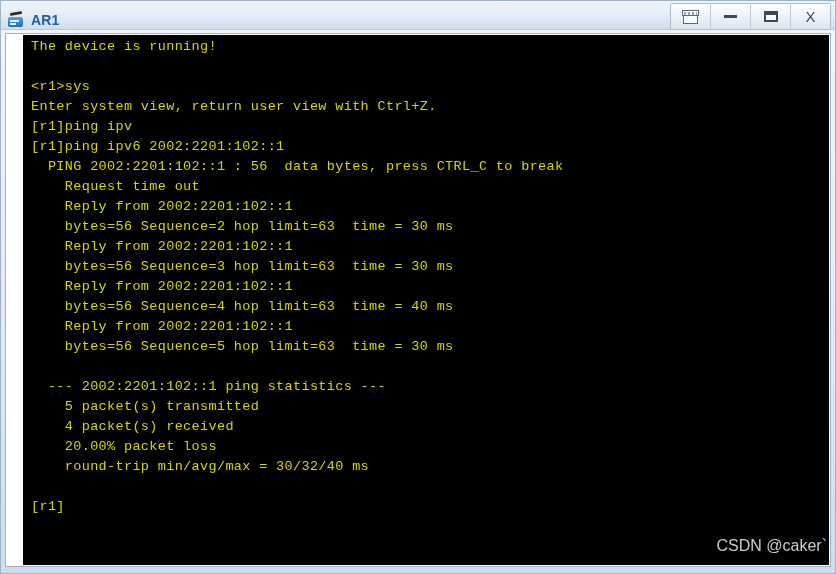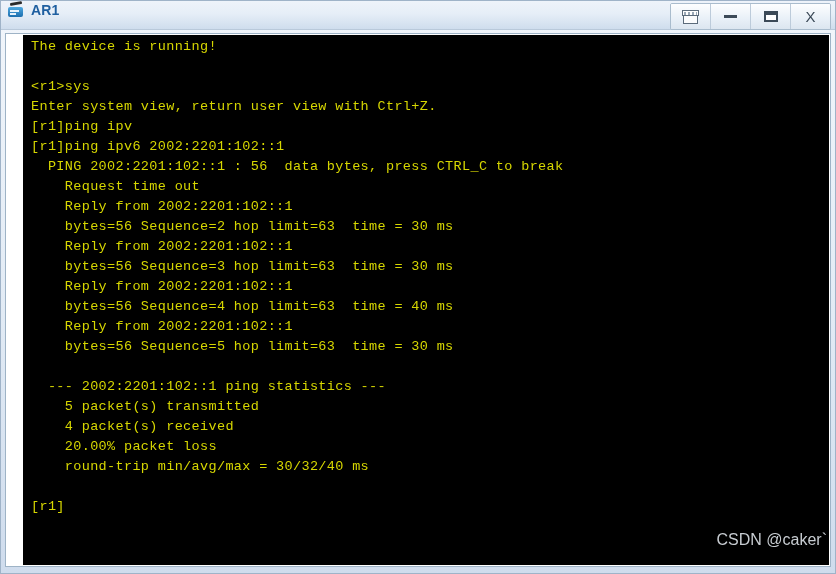--- a/index.html
+++ b/index.html
@@ -26,21 +26,21 @@
   }
 
   
   .titlebar {
     position: relative;
     height: 29px;
     flex: 0 0 29px;
     background: linear-gradient(to bottom, #eef3fa 0%, #e6eef7 45%, #cfdded 100%);
     border-bottom: 1px solid #b9c9da;
     display: flex;
-    align-items: flex-start;
+    align-items: flex-end;
     padding-left: 6px;
     box-sizing: border-box;
   }
   .title-left {
     display: flex;
     align-items: center;
     gap: 6px;
   }
   .app-icon {
     width: 18px;
@@ -183,21 +183,21 @@
     line-height: 20px;
     color: #d7d700;
     white-space: pre;
     letter-spacing: 0.35px;
   }
   .line { height: 20px; }
 
   .watermark {
     position: absolute;
     right: 2px;
-    bottom: 16px;
+    bottom: 10px;
     font-family: "Liberation Sans", sans-serif;
     font-size: 16px;
     color: #c7ccd1;
     white-space: pre;
   }
 </style>
 </head>
 <body>
 
 <div class="window">

